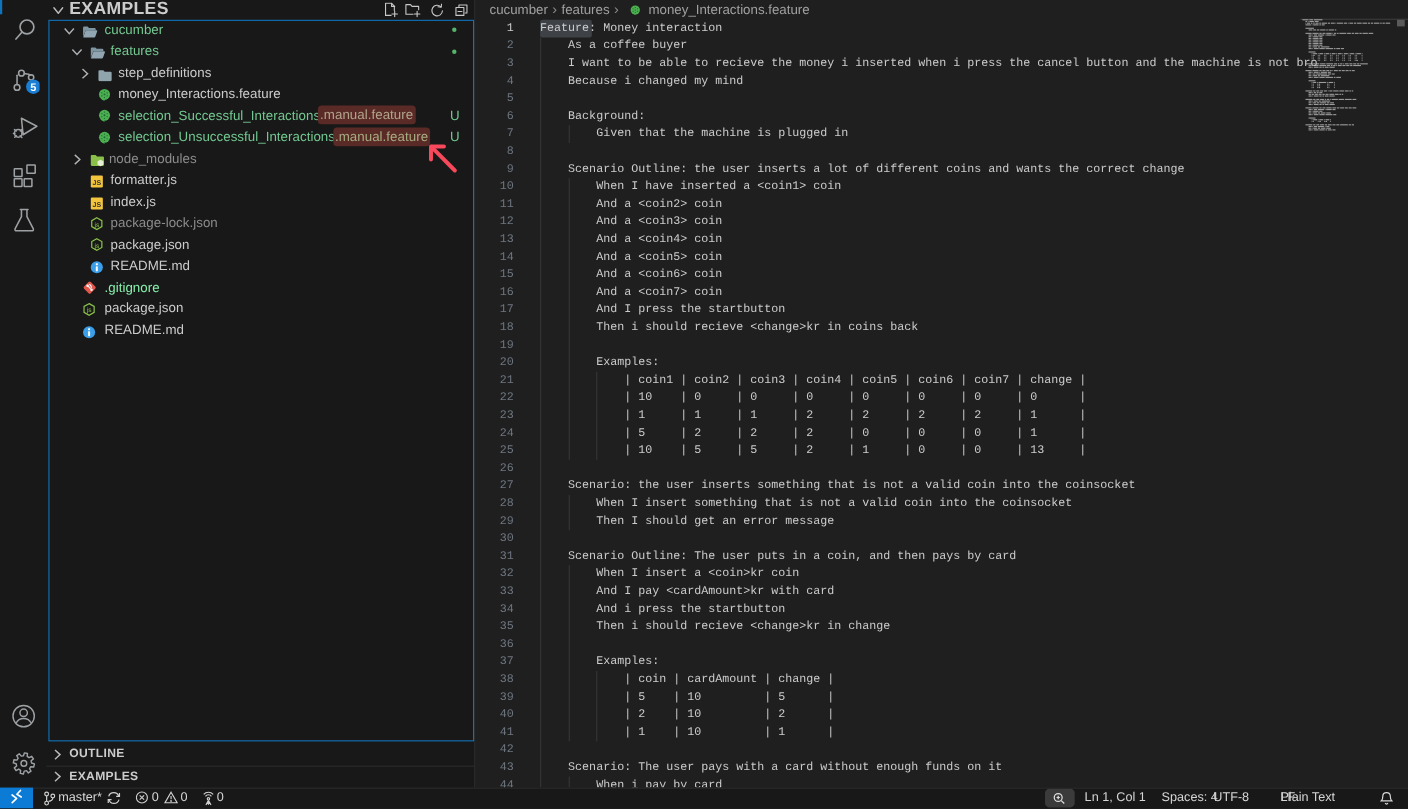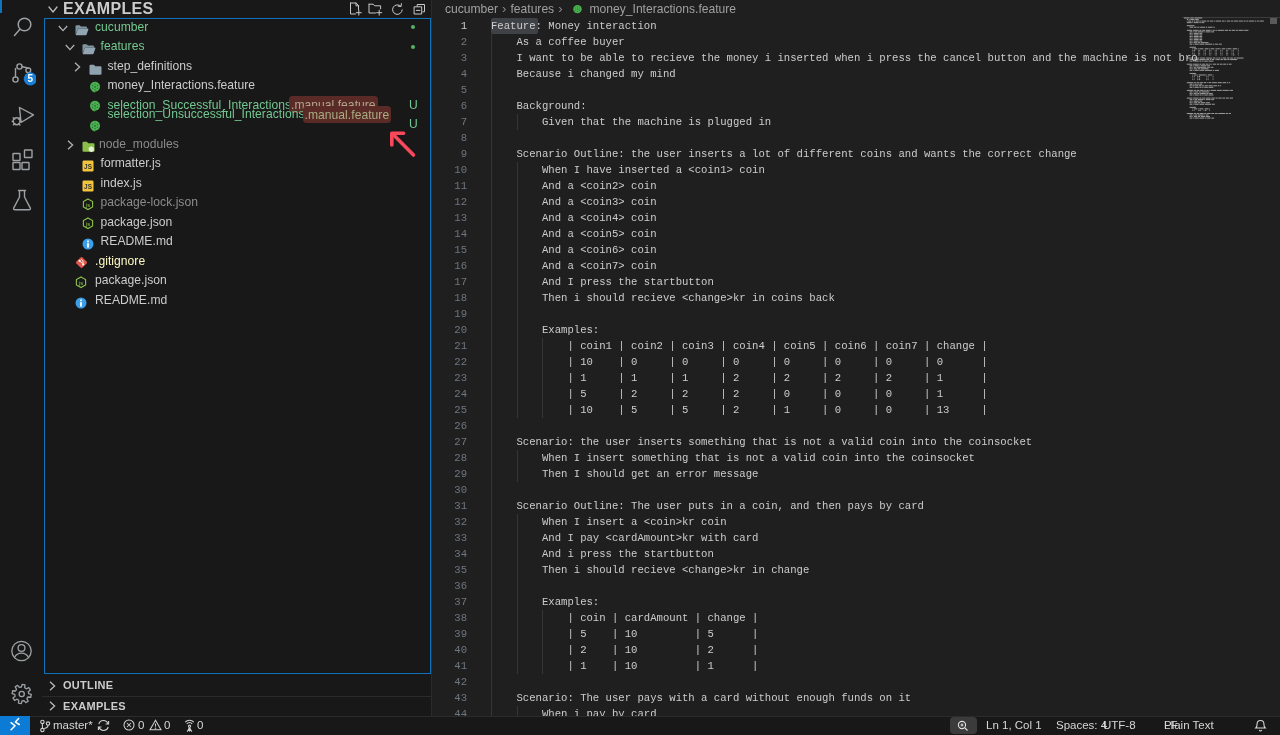--- a/index.html
+++ b/index.html
@@ -702,21 +702,21 @@
       <g stroke="#1d6b2f" stroke-width="1.1" opacity="0.9">
         <line x1="6" y1="2.4" x2="6" y2="3.5"></line>
         <line x1="6" y1="8.1" x2="6" y2="9.2"></line>
         <line x1="3.1" y1="4.2" x2="4.1" y2="4.7"></line>
         <line x1="8.9" y1="4.2" x2="7.9" y2="4.7"></line>
         <line x1="3.1" y1="7.4" x2="4.1" y2="6.9"></line>
         <line x1="8.9" y1="7.4" x2="7.9" y2="6.9"></line>
       </g>
       <circle cx="6" cy="5.8" r="0.9" fill="#1d6b2f"></circle>
     </svg></div>
-<div class="row" style="left:107.5px;top:105px;color:#73c991;">selection_Unsuccessful_Interactions<span style="background:#592a26;border-radius:3.5px;padding:1.5px 2px;margin:0 -2px;color:#a7ad82;">.manual.feature</span></div>
+<div class="row" style="left:107.5px;top:115.0px;color:#73c991;">selection_Unsuccessful_Interactions<span style="background:#592a26;border-radius:3.5px;padding:1.5px 2px;margin:0 -2px;color:#a7ad82;">.manual.feature</span></div>
 <div class="row" style="left:409px;top:115.0px;color:#73c991;">U</div>
 <svg class="chev" style="left:66.5px;top:139.5px;" width="7" height="10" viewBox="0 0 7 10">
     <polyline points="1,0.8 5.6,5 1,9.2" fill="none" stroke="#aeb2b5" stroke-width="1.3"></polyline>
   </svg>
 <div class="ab" style="left:82px;top:138.5px;"><svg width="14" height="12" viewBox="0 0 14 12">
       <path d="M0.5 1.8 q0-1 1-1 h3.4 l1.3 1.4 h5.3 q1 0 1 1 v6.6 q0 1-1 1 h-10 q-1 0-1-1 z" fill="#8ac04a"></path>
       <path d="M9.3 5.2 l2.6 1.5 v3 l-2.6 1.5 l-2.6-1.5 v-3 z" fill="#e6efd4"></path>
     </svg></div>
 <div class="row" style="left:99px;top:134.5px;color:#8c8c8c;">node_modules</div>
 <div class="ab" style="left:82px;top:158.0px;"><svg width="12" height="12" viewBox="0 0 12 12">
@@ -747,21 +747,21 @@
 <div class="row" style="left:100.5px;top:232.0px;color:#cccccc;">README.md</div>
 <div class="ab" style="left:75px;top:255.0px;"><svg width="13" height="13" viewBox="0 0 13 13">
       <rect x="2.2" y="2.2" width="8.6" height="8.6" rx="1.4" fill="#e2574b" transform="rotate(45 6.5 6.5)"></rect>
       <g fill="#ffffff">
         <circle cx="4.6" cy="4.8" r="1.1"></circle>
         <circle cx="8.2" cy="8.4" r="1.1"></circle>
         <path d="M5.1 5.2 l2.3 2.3" stroke="#ffffff" stroke-width="1"></path>
         <path d="M6.2 3.2 l1.2 1.2 q0.9 0.9 0.6 2.4" stroke="#ffffff" stroke-width="1" fill="none"></path>
       </g>
     </svg></div>
-<div class="row" style="left:95px;top:251.5px;color:#fef9c3;text-align:center;">.gitignore</div>
+<div class="row" style="left:95px;top:251.5px;color:#86efac;text-align:center;">.gitignore</div>
 <div class="ab" style="left:75px;top:274.5px;"><svg width="12" height="13" viewBox="0 0 12 13">
       <path d="M6 1 l4.6 2.6 v5.4 l-4.6 2.6 l-4.6-2.6 v-5.4 z" fill="none" stroke="#8bc34a" stroke-width="1.1"></path>
       <text x="6" y="9" font-size="6" fill="#8bc34a" text-anchor="middle" font-family="Liberation Sans">js</text>
     </svg></div>
 <div class="row" style="left:95px;top:271.0px;color:#cccccc;">package.json</div>
 <div class="ab" style="left:75px;top:294.5px;"><svg width="12" height="12" viewBox="0 0 12 12">
       <circle cx="6" cy="6" r="5.5" fill="#3b9ee8"></circle>
       <rect x="5.1" y="2.4" width="1.8" height="1.8" rx="0.4" fill="#ffffff"></rect>
       <rect x="5.1" y="5.1" width="1.8" height="4.6" rx="0.6" fill="#ffffff"></rect>
     </svg></div>

